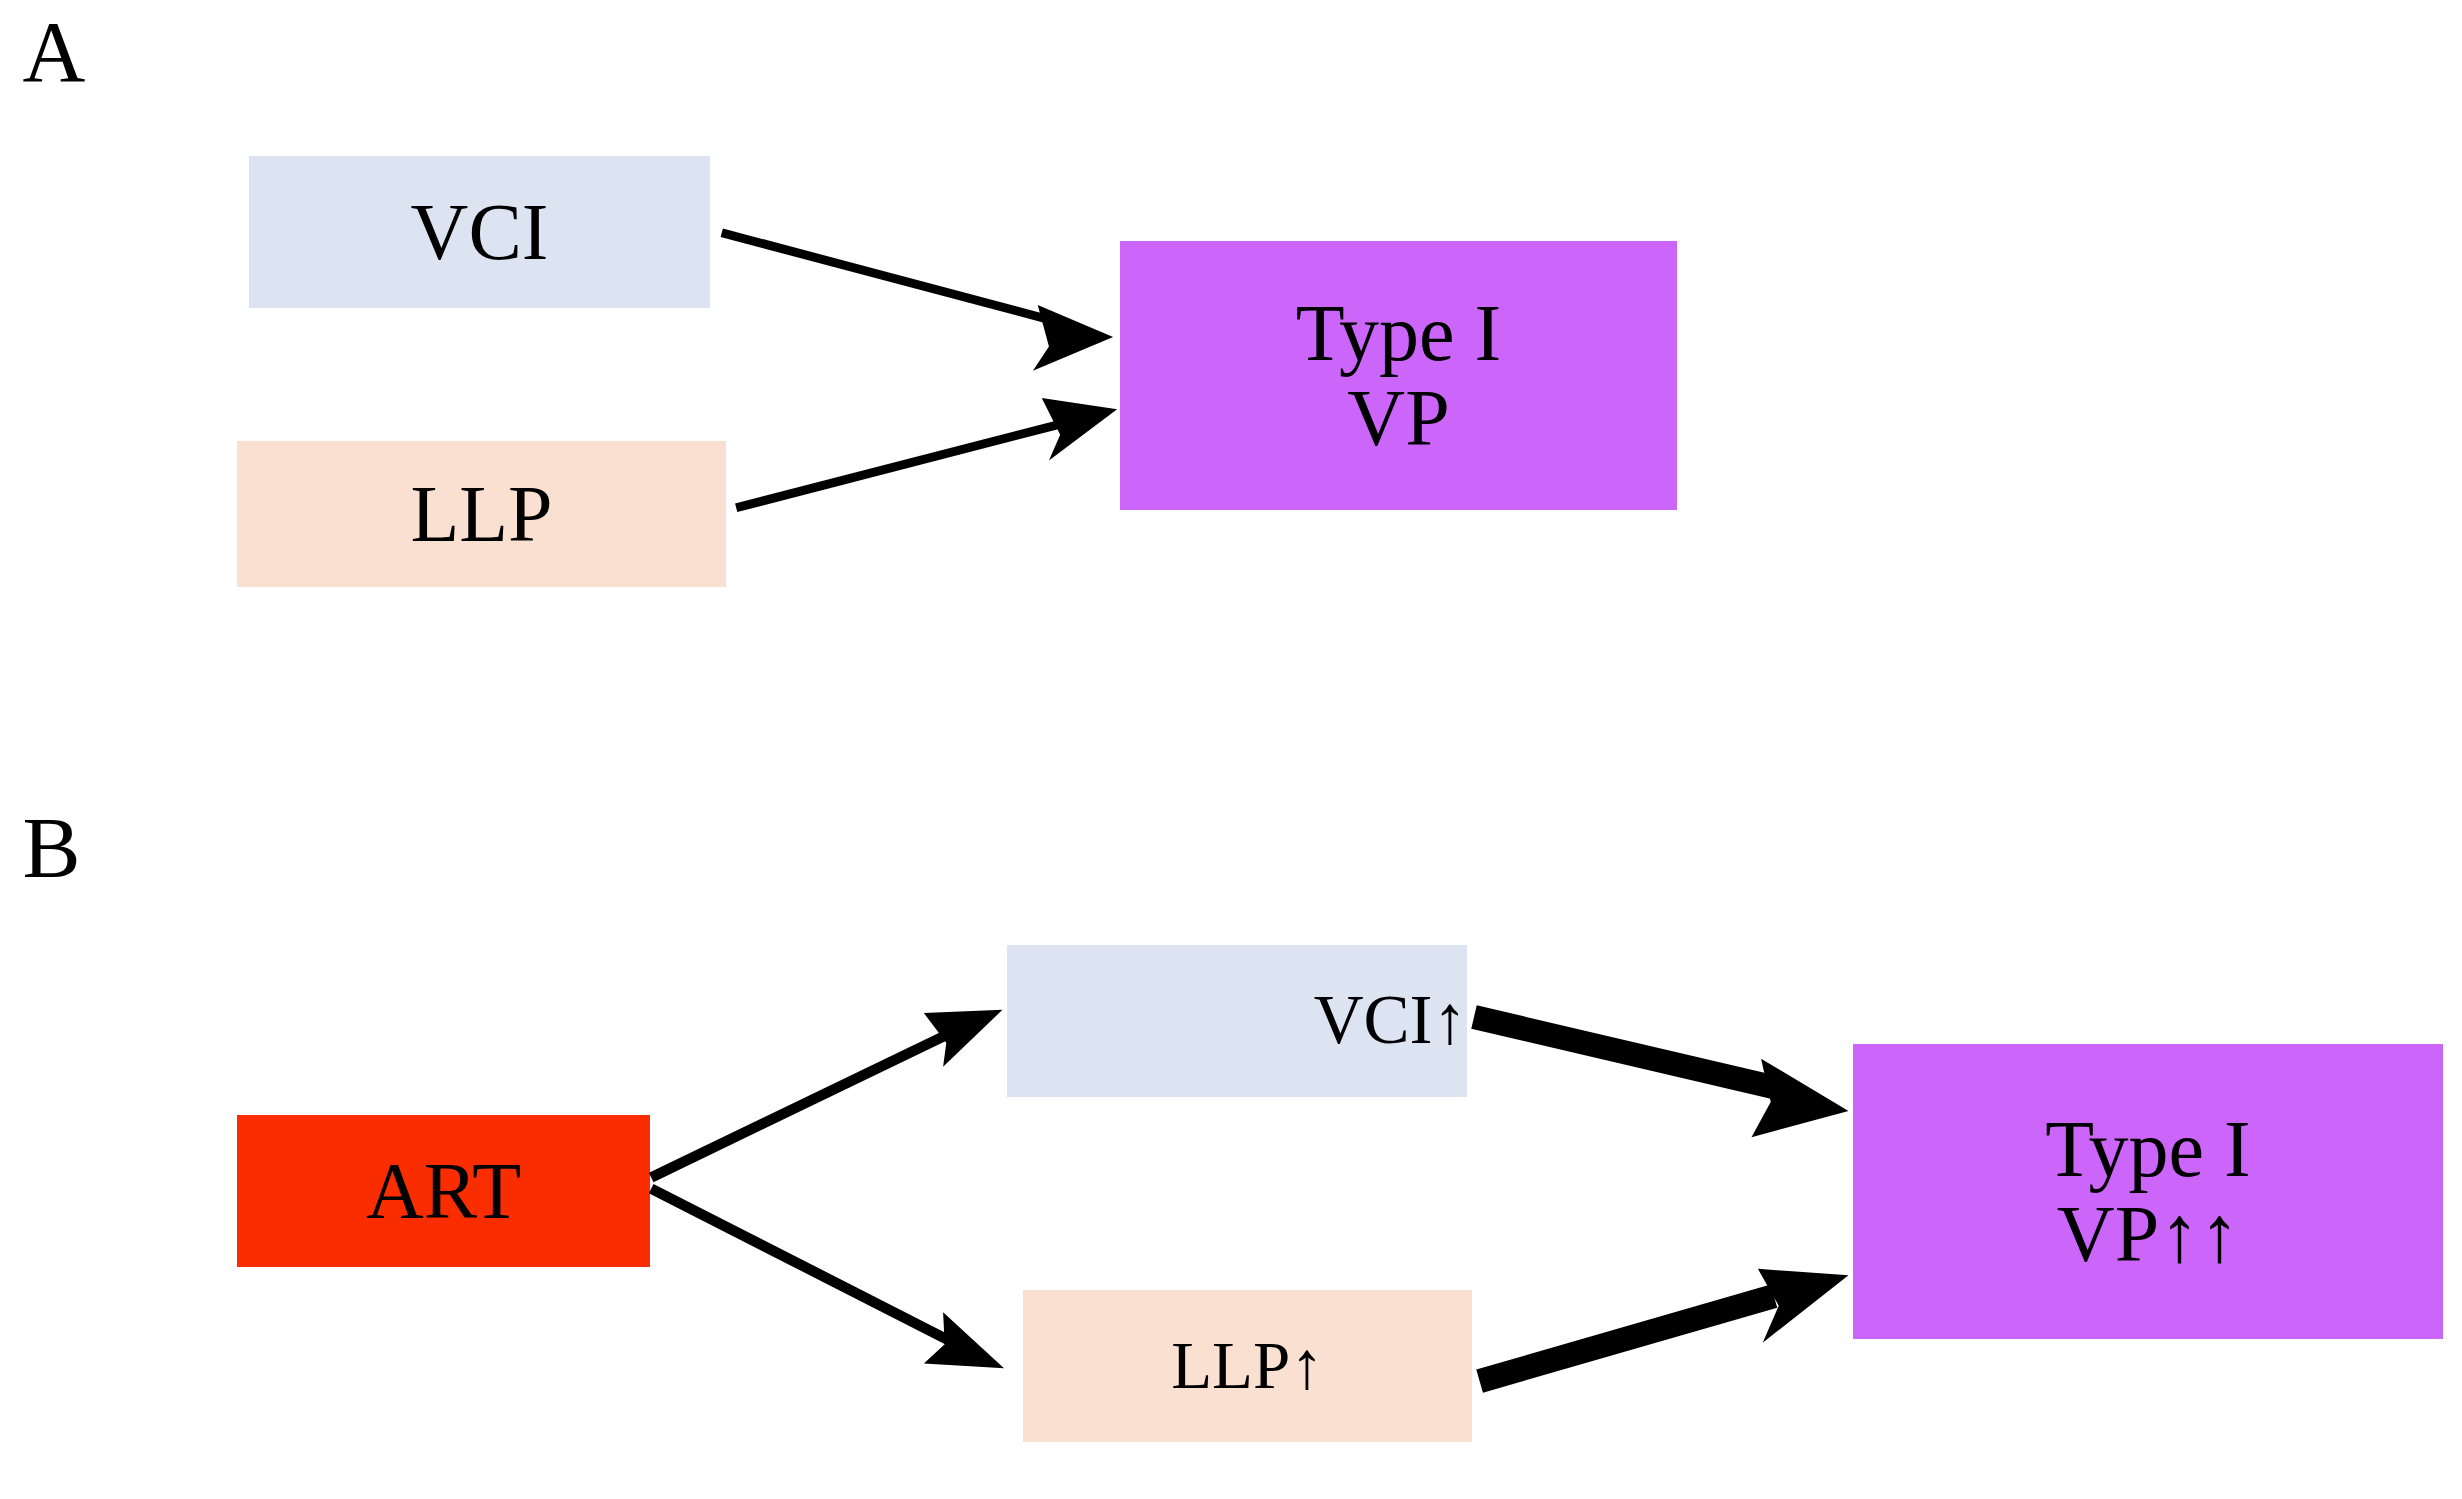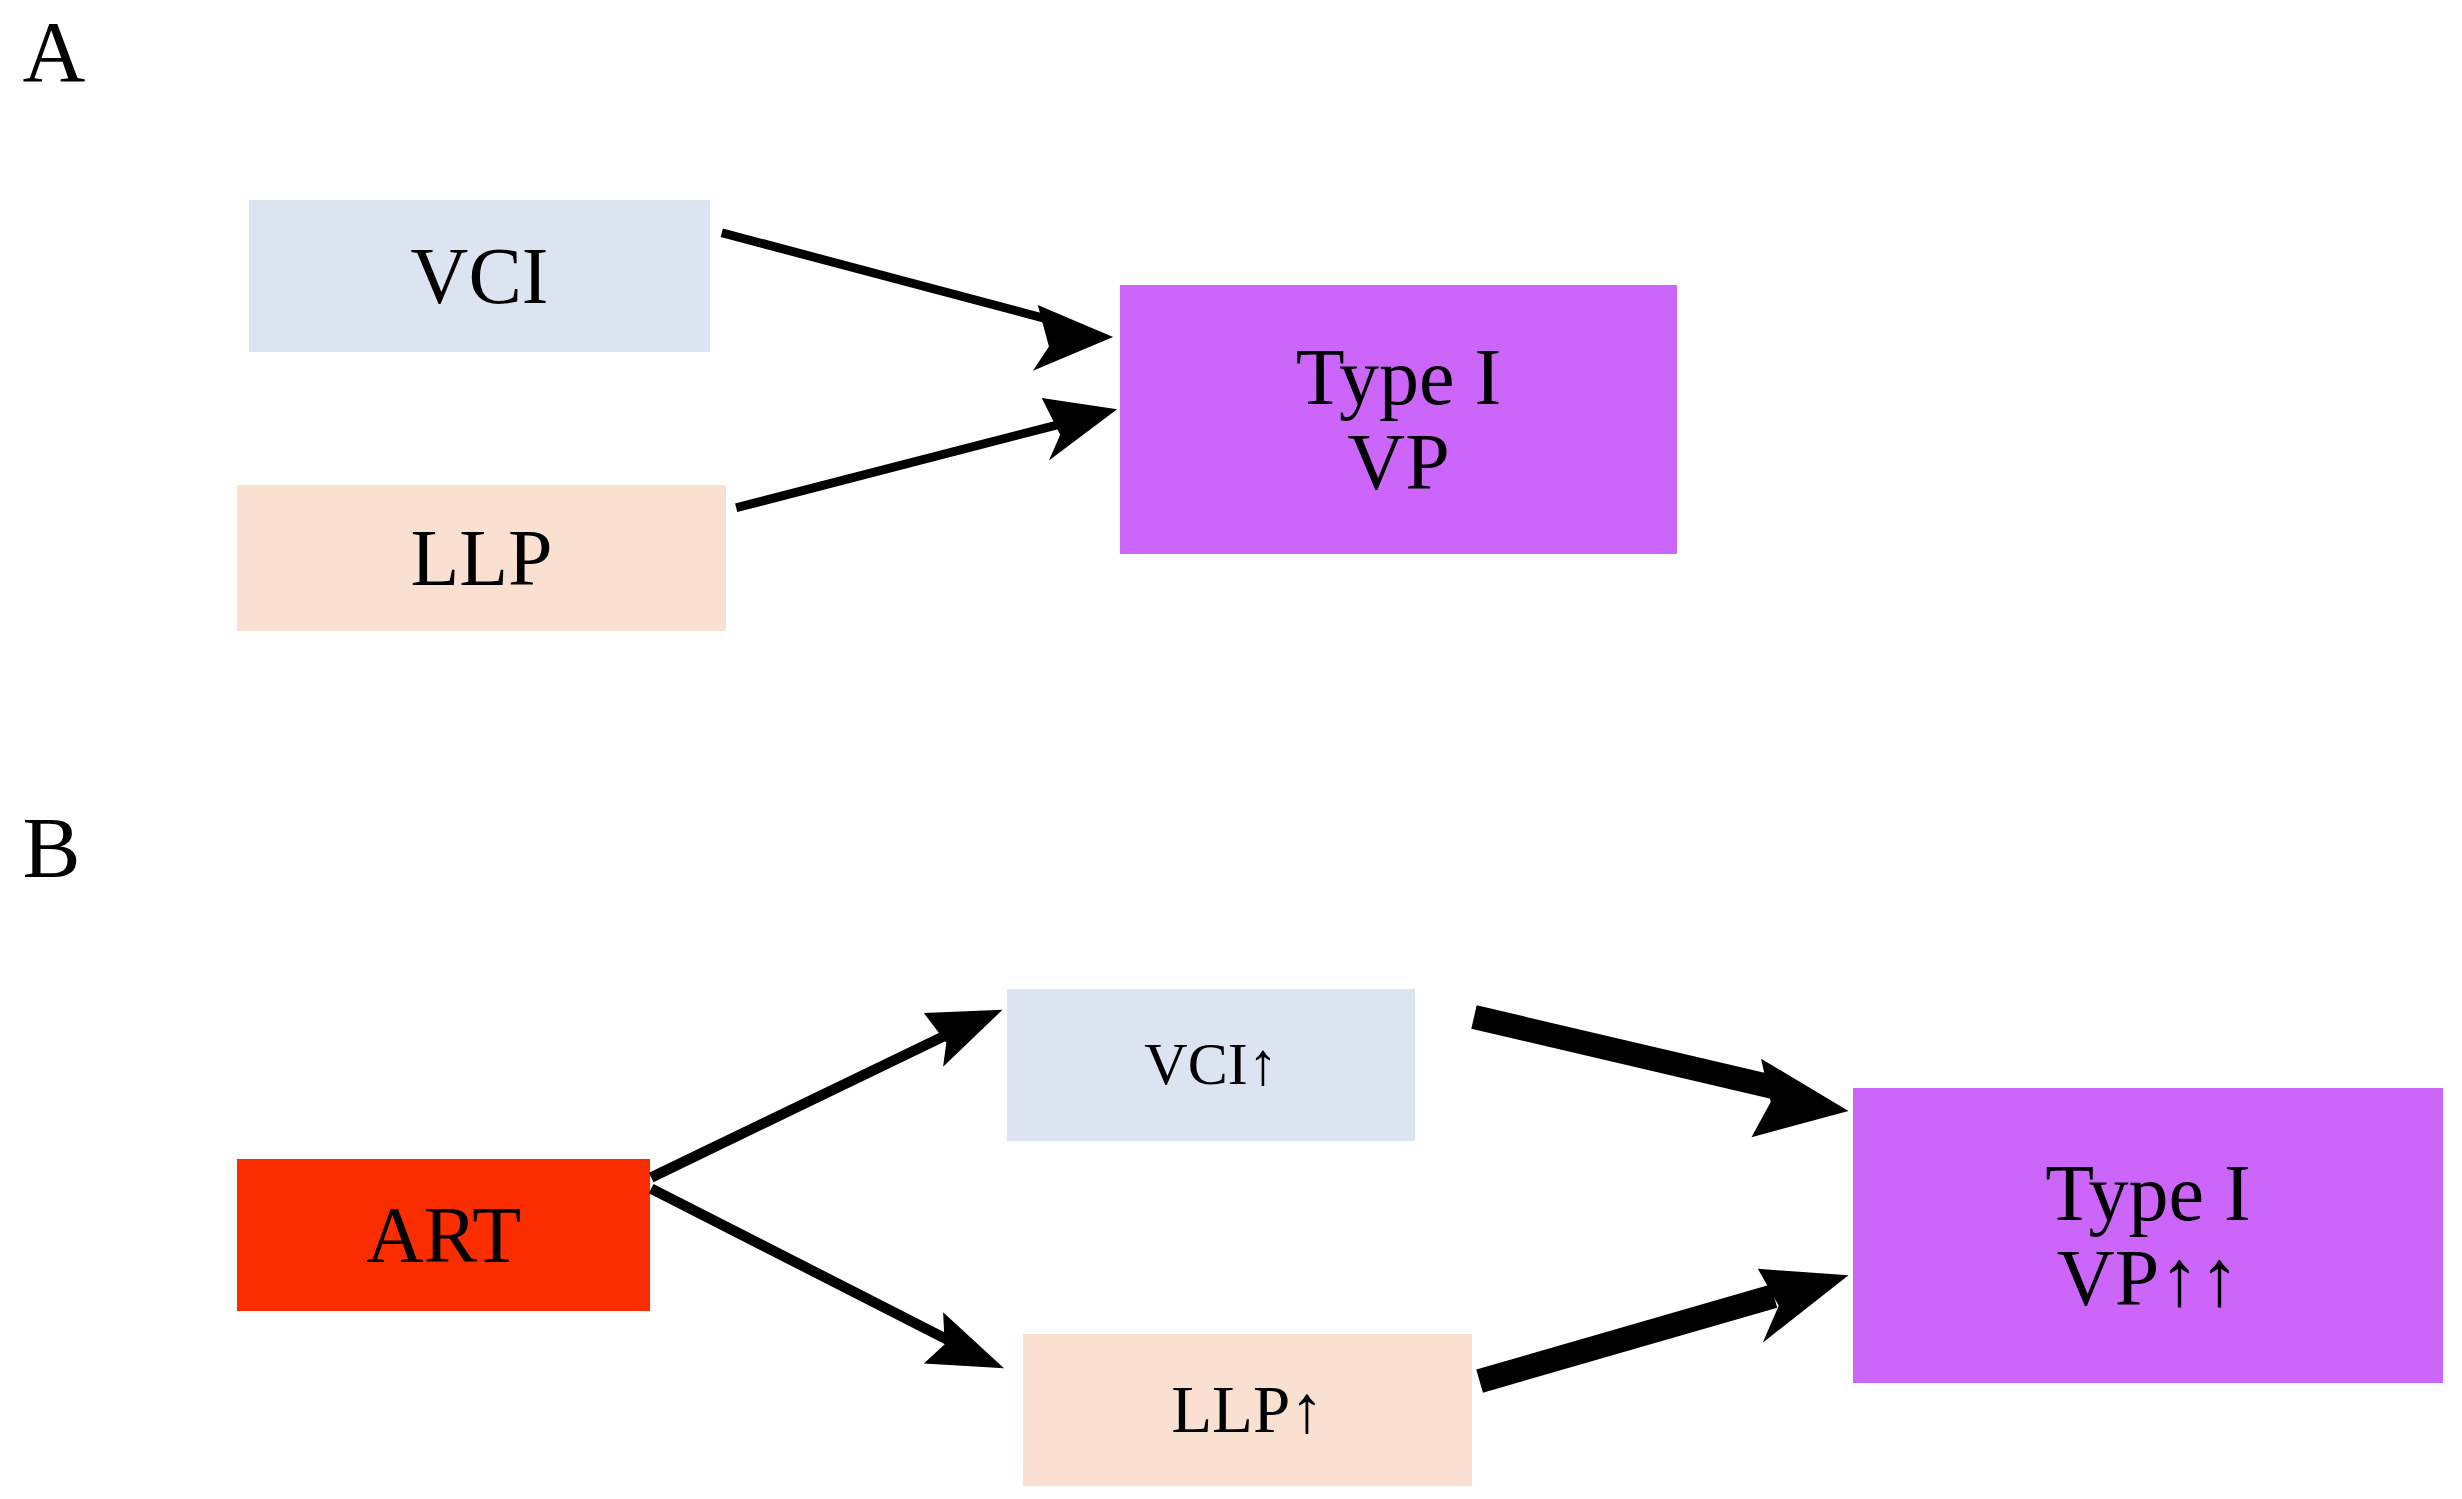--- a/index.html
+++ b/index.html
@@ -31,21 +31,20 @@
     box-sizing: border-box;
     display: flex;
     flex-direction: column;
     align-items: center;
     justify-content: center;
     color: #000000;
     text-align: center;
     font-family: "Liberation Serif", "DejaVu Serif", serif;
     line-height: 1.06;
     white-space: nowrap;
-    margin-top: 44px;
   }
 
   
   #node-vci-a {
     left: 249px; top: 156px; width: 461px; height: 152px;
     background: #dce4f2;
     font-size: 80px;
   }
   #node-llp-a {
     left: 237px; top: 441px; width: 489px; height: 146px;
@@ -60,23 +59,24 @@
   }
 
   
   #node-art-b {
     left: 237px; top: 1115px; width: 413px; height: 152px;
     background: #fa2d00;
     font-size: 80px;
     text-align: right;
   }
   #node-vci-b {
-    left: 1007px; top: 945px; width: 408px; height: 152px;
+    left: 1007px; top: 945px; width: 460px; height: 152px;
     background: #dce4f2;
-    font-size: 60px;
+    font-size: 69px;
+    align-items: flex-end;
   }
   #node-llp-b {
     left: 1023px; top: 1290px; width: 449px; height: 152px;
     background: #fae0d0;
     font-size: 67px;
   }
   #node-typei-b {
     left: 1853px; top: 1044px; width: 590px; height: 295px;
     background: #cc66fa;
     font-size: 80px;

